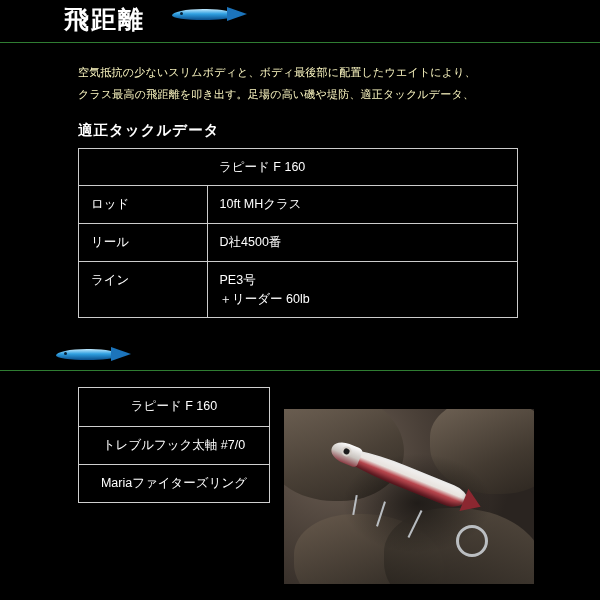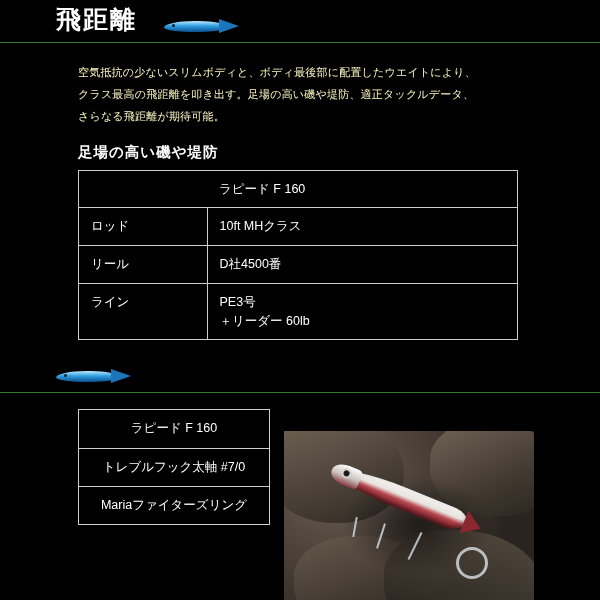--- a/index.html
+++ b/index.html
@@ -18,23 +18,24 @@
     position: relative;
     width: 600px;
     height: 600px;
     background: #000000;
   }
 
   
   .section-head {
     position: relative;
     display: flex;
-    align-items: flex-end;
+    align-items: flex-start;
     gap: 27px;
     padding: 0 0 0 56px;
+    margin-left: 8px;
   }
   .section-title {
     font-size: 25px;
     font-weight: bold;
     letter-spacing: 2px;
     color: #ffffff;
     line-height: 1.1;
     text-shadow: 0 0 2px #000;
   }
   .lure-deco {
@@ -255,24 +256,23 @@
       <div class="body"></div>
       <div class="tail"></div>
       <div class="eye"></div>
     </div>
   </div>
   <div class="rule green"></div>
 
   <div class="body-copy">
     <div>空気抵抗の少ないスリムボディと、ボディ最後部に配置したウエイトにより、</div>
     <div>クラス最高の飛距離を叩き出す。足場の高い磯や堤防、適正タックルデータ、</div>
-    <div>さらなる飛距離が期待可能。</div>
   </div>
 
-  <div class="sub-head">足場の高い磯や堤防</div>
+  <div class="sub-head">適正タックルデータ</div>
 
   <table class="tackle-table">
     <tbody>
         <tr>
       <td class="label blank"></td>
       <td class="value-wide">ラピード F 160</td>
     </tr>
     <tr>
       <td class="label">ロッド</td>
       <td>10ft MHクラス</td>

